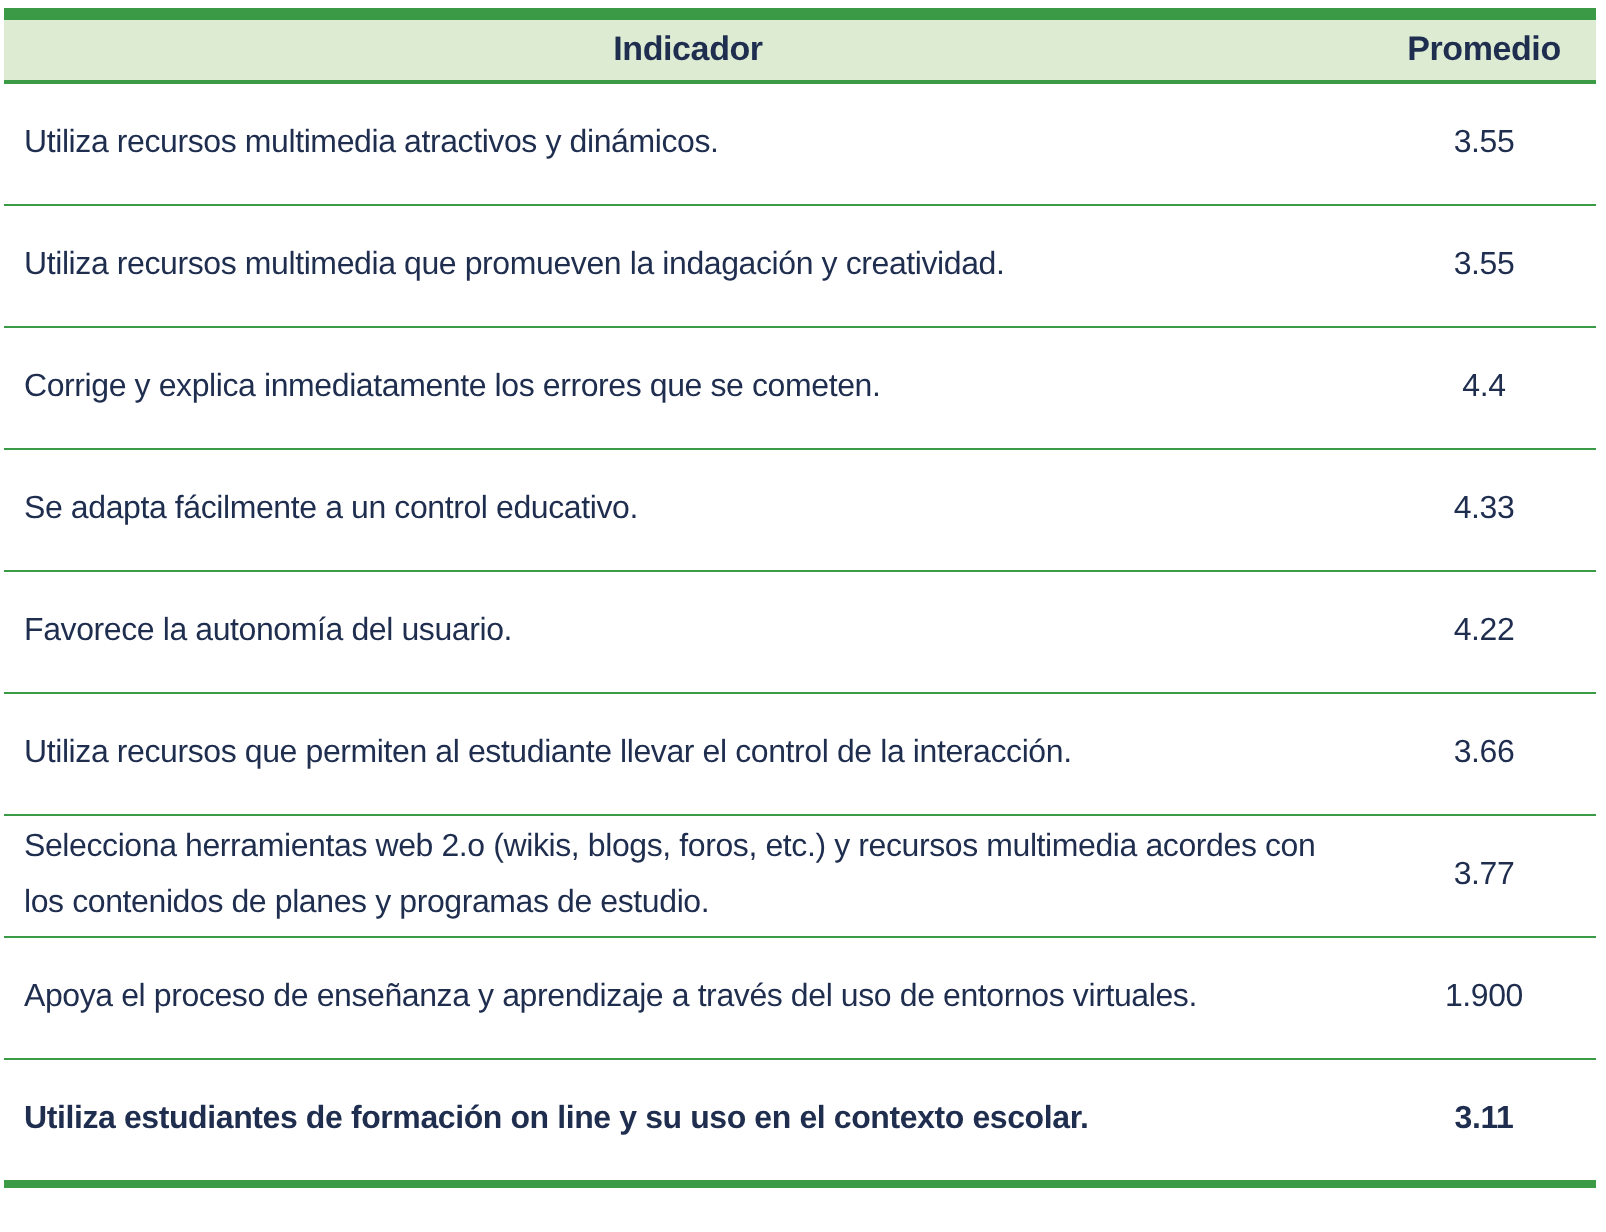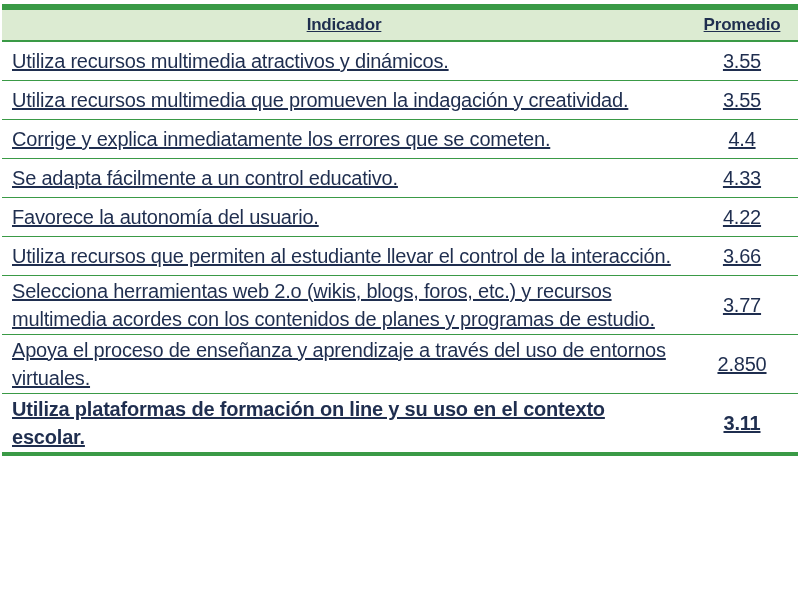--- a/index.html
+++ b/index.html
@@ -7,21 +7,20 @@
     padding: 0;
     background: #ffffff;
     width: 803px;
     font-family: "Liberation Sans", sans-serif;
     color: #1f2e4f;
   }
   .table-wrap {
     box-sizing: border-box;
     width: 803px;
     padding: 4px 5px 5px 2px;
-    text-decoration: underline;
   }
   table.indicators {
     width: 796px;
     border-collapse: collapse;
     border-top: 6px solid #3a9a46;
     border-bottom: 4px solid #3a9a46;
     table-layout: fixed;
   }
   thead th {
     background: #dcebd2;
@@ -30,31 +29,31 @@
     font-weight: bold;
     text-align: center;
     height: 30px;
     padding: 0;
     letter-spacing: -0.2px;
   }
   th.col-indicador { width: 684px; }
   th.col-promedio  { width: 112px; }
   tbody td {
     border-bottom: 1px solid #3a9a46;
-    font-size: 20px;
+    font-size: 16px;
     line-height: 28px;
     letter-spacing: -0.2px;
     vertical-align: middle;
   }
   tbody td.indicator-cell {
     padding: 1px 8px 1px 10px;
     text-align: left;
   }
   tbody td.promedio-cell {
-    padding: 5px 0;
+    padding: 16px 0;
     text-align: center;
   }
   tbody tr:last-child td {
     border-bottom: none;
     font-weight: bold;
   }
 </style>
 </head>
 <body>
 
@@ -90,21 +89,21 @@
         <tr>
           <td class="indicator-cell">Utiliza recursos que permiten al estudiante llevar el control de la interacción.</td>
           <td class="promedio-cell">3.66</td>
         </tr>
         <tr>
           <td class="indicator-cell">Selecciona herramientas web 2.o (wikis, blogs, foros, etc.) y recursos multimedia acordes con los contenidos de planes y programas de estudio.</td>
           <td class="promedio-cell">3.77</td>
         </tr>
         <tr>
           <td class="indicator-cell">Apoya el proceso de enseñanza y aprendizaje a través del uso de entornos virtuales.</td>
-          <td class="promedio-cell">2.850</td>
+          <td class="promedio-cell">1.900</td>
         </tr>
         <tr>
-          <td class="indicator-cell">Utiliza plataformas de formación on line y su uso en el contexto escolar.</td>
+          <td class="indicator-cell">Utiliza estudiantes de formación on line y su uso en el contexto escolar.</td>
           <td class="promedio-cell">3.11</td>
         </tr>
       </tbody>
   </table>
 </div>
 
 </body></html>

